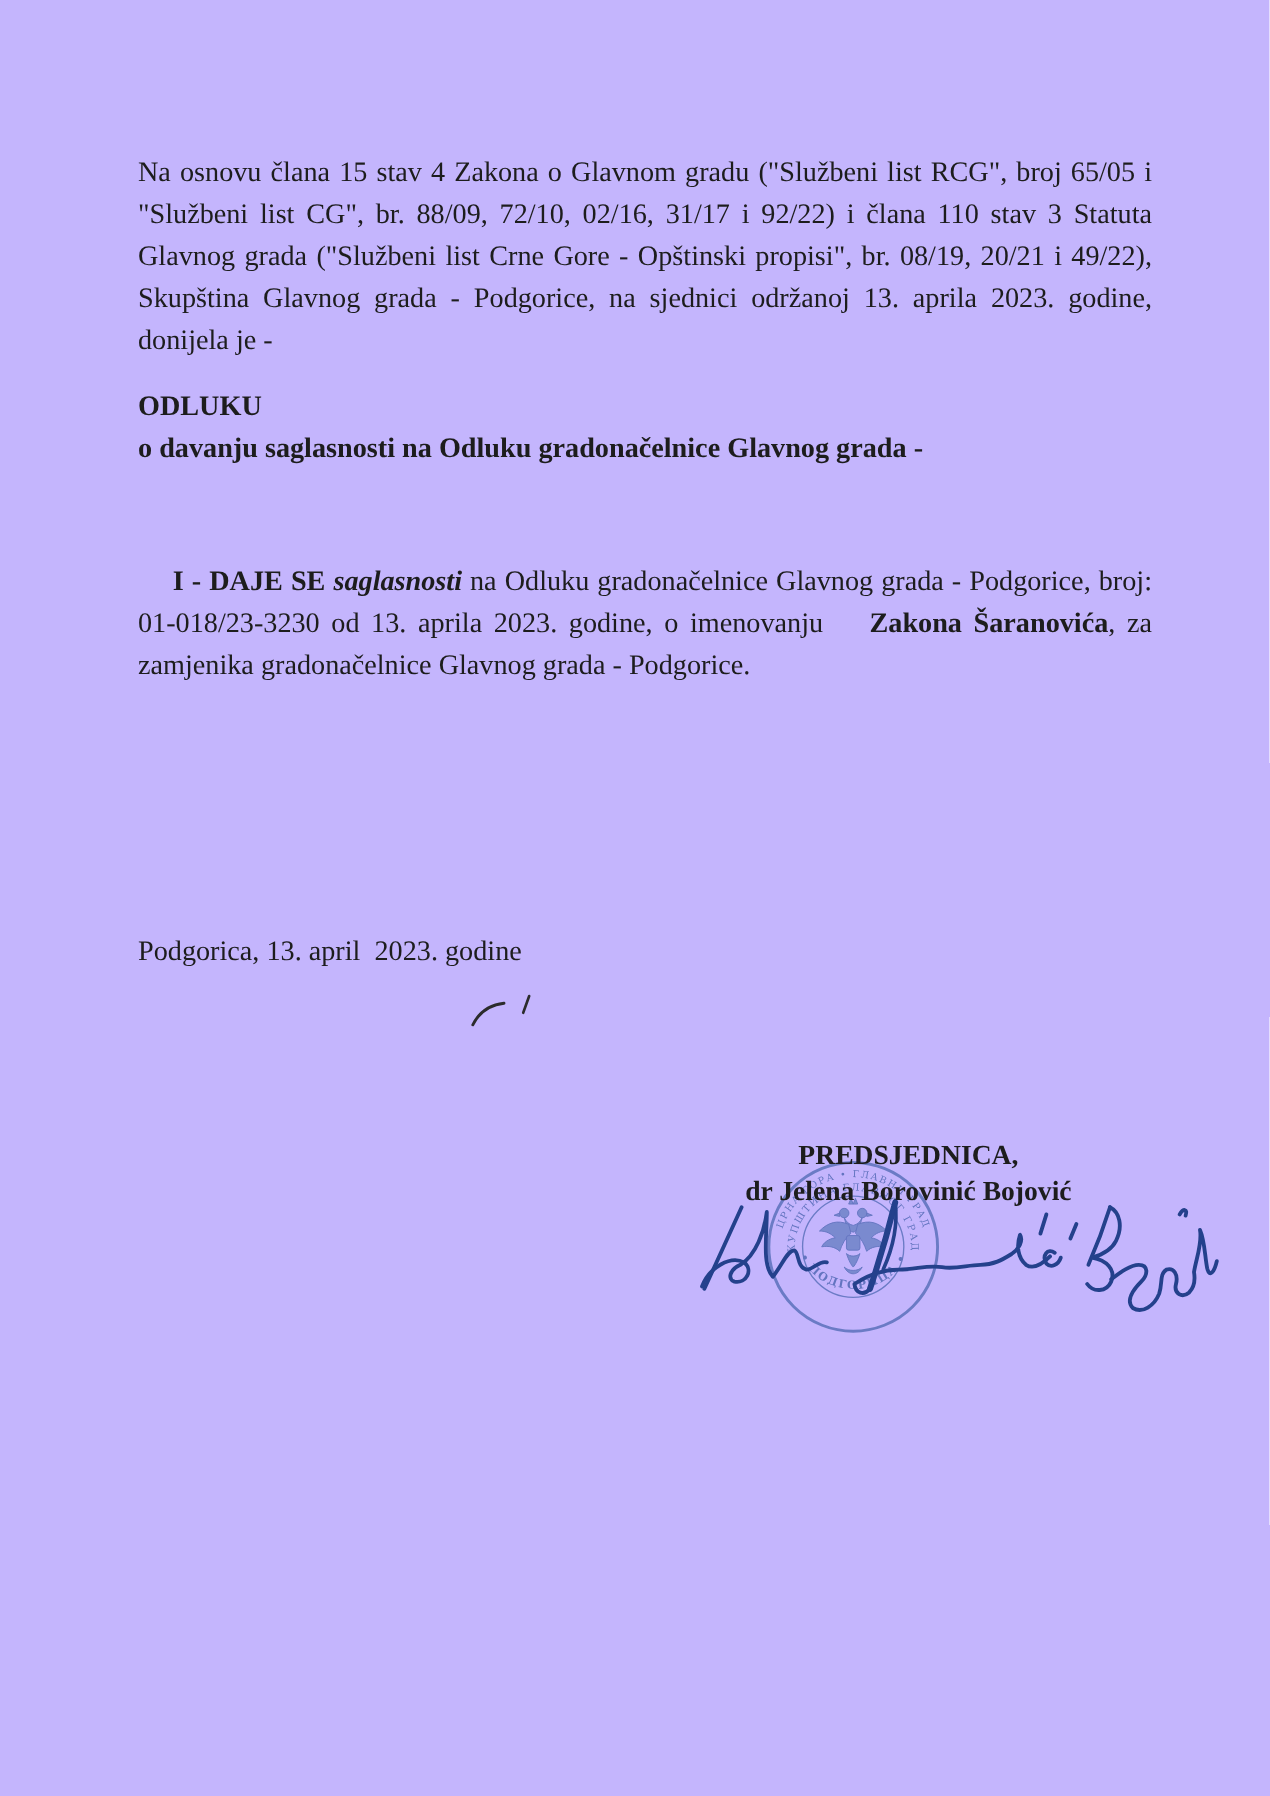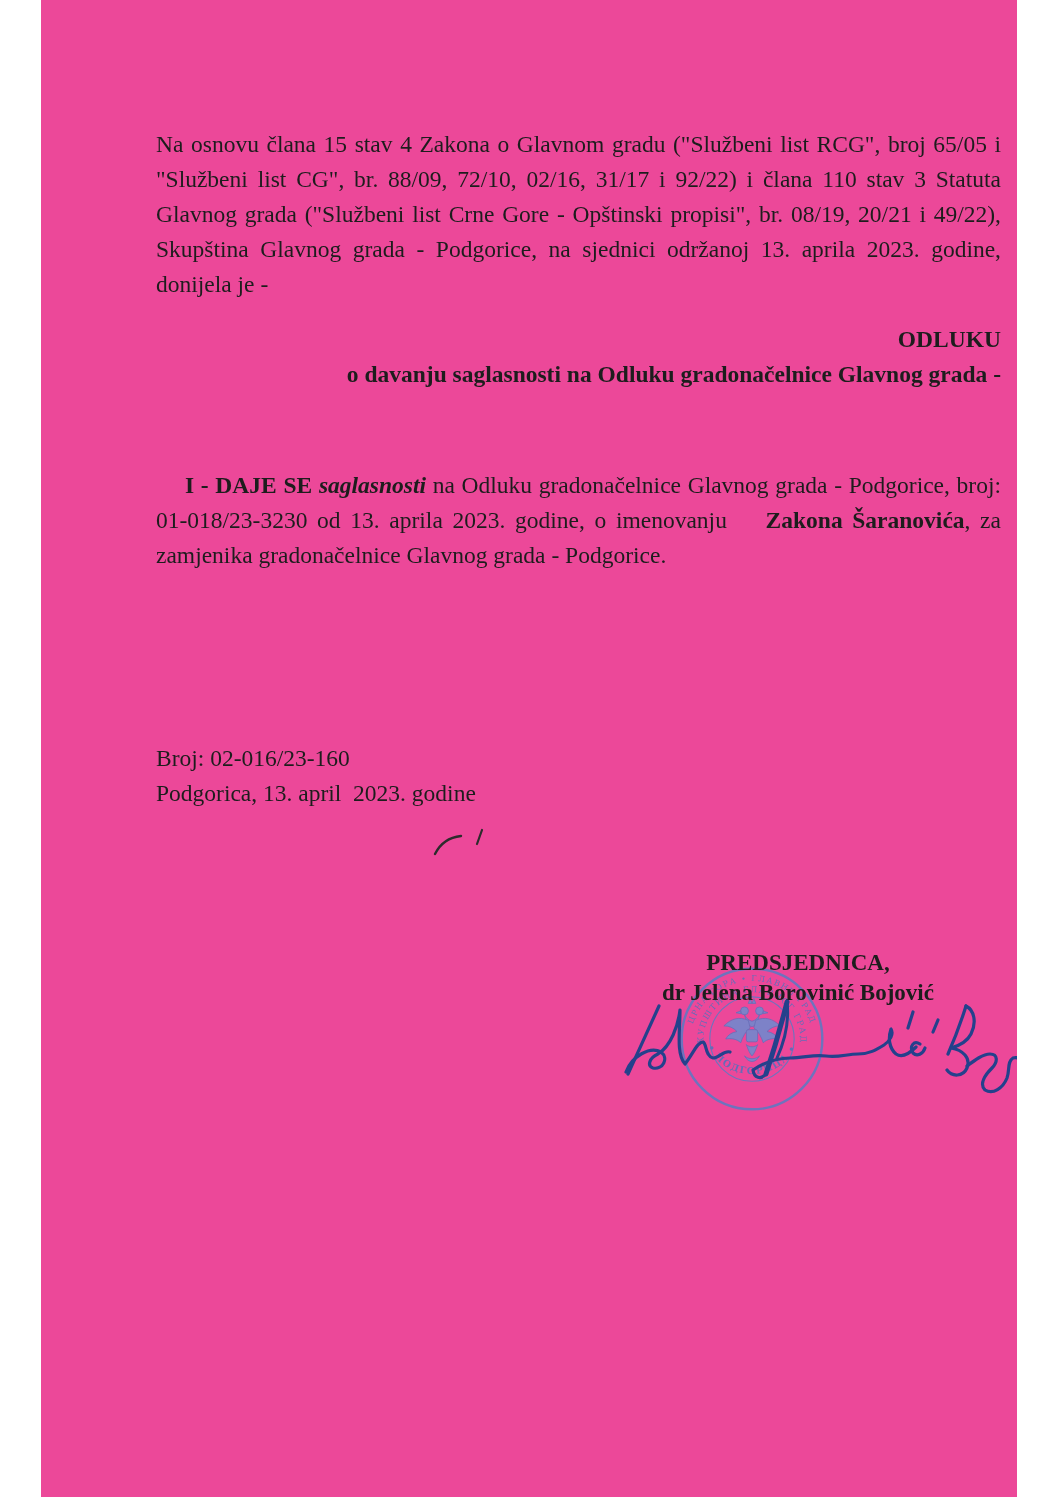--- a/index.html
+++ b/index.html
@@ -1,35 +1,35 @@
 <!DOCTYPE html>
 <html><head>
 <meta charset="utf-8">
 <style>
   * { margin: 0; padding: 0; box-sizing: border-box; }
   html, body { background: #ffffff; }
   .page {
     position: relative;
-    width: 976px;
+    width: 1058px;
     height: 1497px;
-    background: #ec4899;
+    background: #c4b5fd;
     margin: 0 auto;
     font-family: "Liberation Serif", "DejaVu Serif", serif;
     color: #1d1d1d;
     overflow: hidden;
   }
   .block {
     position: absolute;
     left: 115px;
     width: 845px;
     font-size: 23.5px;
     line-height: 35px;
   }
   .justified { text-align: justify; text-justify: inter-word; }
-  .centered  { text-align: right; }
+  .centered  { text-align: left; }
   .bold      { font-weight: bold; margin-left: 29px; }
   .bold-italic { font-weight: bold; font-style: italic; }
   .title-block div { font-weight: bold; }
   .prewrap   { white-space: pre-wrap; }
   .assembly  { font-weight: bold; font-size: 24px; letter-spacing: 0.2px; }
   .sig-block {
     position: absolute;
     left: 557px;
     top: 948px;
     width: 400px;
@@ -73,21 +73,20 @@
     <div>ODLUKU</div>
     <div>o davanju saglasnosti na Odluku gradonačelnice Glavnog grada -</div>
   </div>
 
   <div class="block justified" style="top:468px;">
     <span class="bold">I - DAJE SE </span><span class="bold-italic">saglasnosti</span><span> na Odluku gradonačelnice Glavnog grada - Podgorice, broj: 01-018/23-3230 od 13. aprila 2023. godine, o imenovanju </span><span class="bold">Zakona Šaranovića</span><span>, za zamjenika gradonačelnice Glavnog grada - Podgorice.</span>
   </div>
 
 
 
-  <div class="block" style="top:741px;">Broj: 02-016/23-160</div>
   <div class="block prewrap" style="top:776px;">Podgorica, 13. april  2023. godine</div>
 
   <svg class="penmarks-svg" width="100" height="44" viewBox="0 0 100 44">
     <path d="M 16,34 Q 24,18 42,16" fill="none" stroke="#2c2c2c" stroke-width="2.4" stroke-linecap="round"></path>
     <path d="M 63,10 L 58,24" fill="none" stroke="#2c2c2c" stroke-width="2.2" stroke-linecap="round"></path>
   </svg>
 
 
   <div class="sig-block">
     <div>PREDSJEDNICA,</div>

